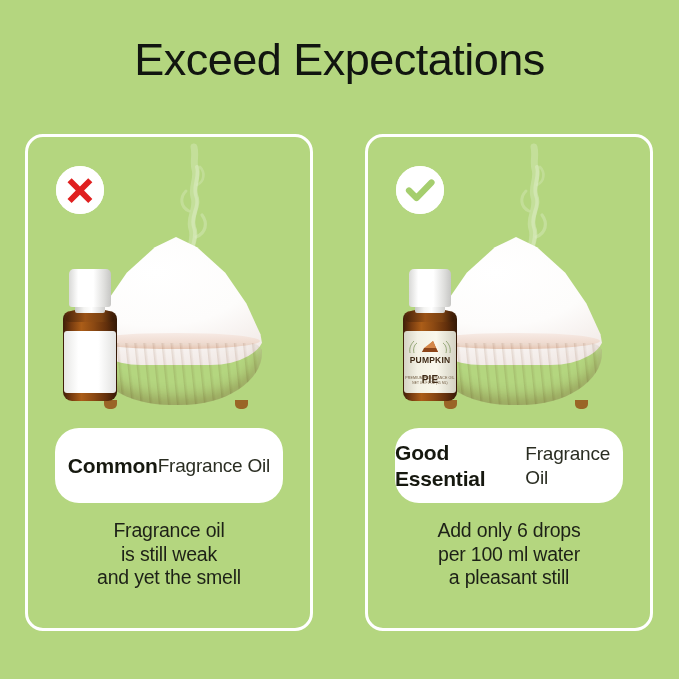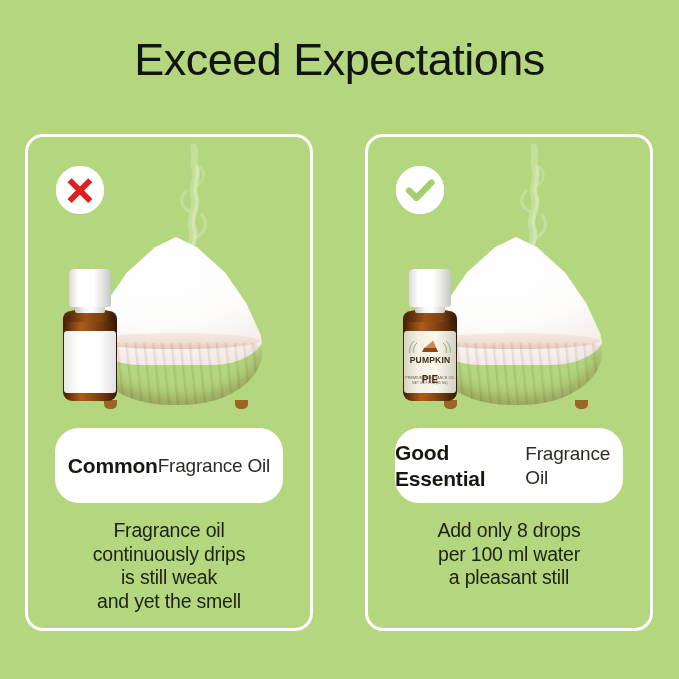--- a/index.html
+++ b/index.html
@@ -328,21 +328,20 @@
 
     </div>
 
     <div class="plate">
       <div class="plate-title">Common</div>
       <div class="plate-sub">Fragrance Oil</div>
     </div>
 
     <div class="desc">
       <span>Fragrance oil</span>
-      <span>continuously drips</span>
       <span>is still weak</span>
       <span>and yet the smell</span>
     </div>
 
   </div>
 
   <div class="card card-right">
 
     <div class="badge">
       <svg width="48" height="48" viewBox="0 0 48 48">
@@ -405,20 +404,20 @@
       </div>
 
     </div>
 
     <div class="plate">
       <div class="plate-title">Good Essential</div>
       <div class="plate-sub">Fragrance Oil</div>
     </div>
 
     <div class="desc">
-      <span>Add only 8 drops</span>
+      <span>Add only 6 drops</span>
       <span>per 100 ml water</span>
       <span>a pleasant still</span>
     </div>
 
   </div>
 
 </div>
 
 </body></html>

